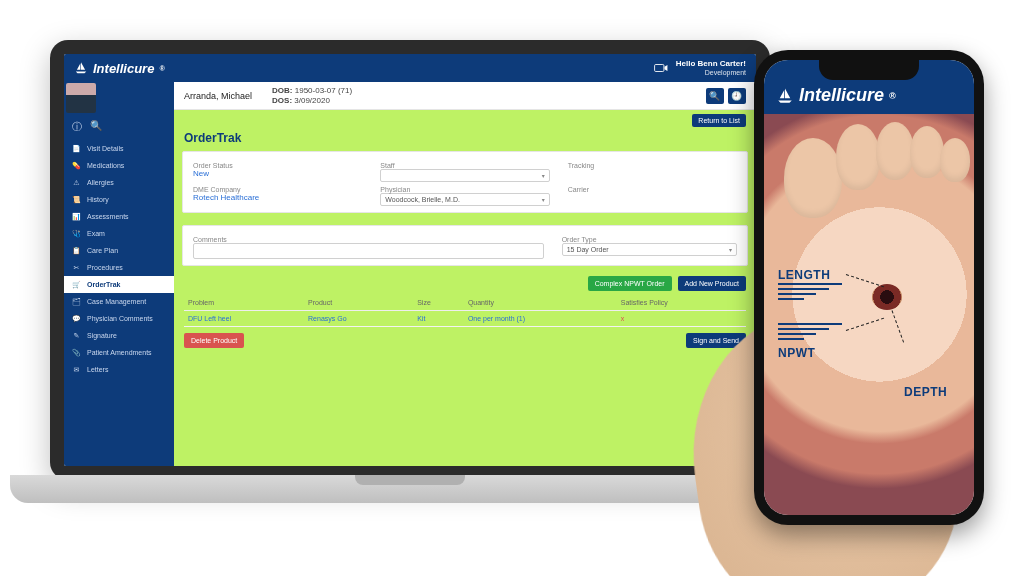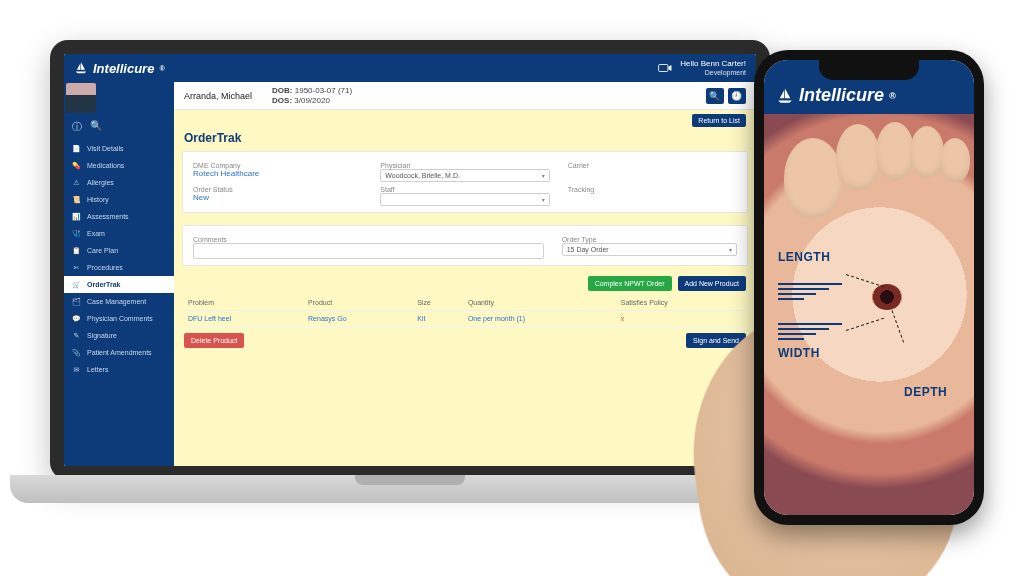--- a/index.html
+++ b/index.html
@@ -53,38 +53,38 @@
     height: 28px;
     display: flex;
     align-items: center;
     padding: 0 10px;
     font-size: 10px;
   }
   .brand { display: flex; align-items: center; gap: 5px; font-style: italic; font-weight: bold; font-size: 13px; }
   .brand svg { width: 14px; height: 14px; }
   .header-spacer { flex: 1; }
   .header-user { text-align: right; line-height: 1.1; }
-  .header-user .u1 { font-size: 8px; }
+  .header-user .u1 { font-size: 8px; font-weight: bold; }
   .header-user .u2 { font-size: 7px; opacity: .85; }
   .camera-icon { margin-right: 8px; width: 14px; height: 10px; }
 
   
   .app-body { flex: 1; display: flex; min-height: 0; }
 
   .sidecol { width: 110px; background: #0d3b7a; color: #c9d7ee; display: flex; flex-direction: column; }
   .avatar-box { height: 32px; display: flex; align-items: center; justify-content: flex-start; padding-left: 2px; background:#0d3b7a; }
   .avatar { width: 30px; height: 30px; background: linear-gradient(#caa 0 40%, #234 40%); border-radius: 2px; }
   .side-tools { display: flex; gap: 8px; padding: 6px 8px; font-size: 10px; }
   .side-tools span { cursor: pointer; }
   .side-item { display: flex; align-items: center; gap: 6px; font-size: 7px; padding: 4px 8px; cursor: pointer; white-space: nowrap; }
   .side-item .mi { width: 9px; height: 9px; display: inline-flex; align-items: center; justify-content: center; }
   .side-item.active { background: #fff; color: #0d3b7a; font-weight: 600; }
 
   
-  .main { flex:1; background:#fef9c3; display:flex; flex-direction:column; font-size:8px; color:#333; }
+  .main { flex:1; background:#bef264; display:flex; flex-direction:column; font-size:8px; color:#333; }
   .patient-bar { background:#fff; display:flex; align-items:center; padding:4px 10px; gap:20px; border-bottom:1px solid #e5e5e5; }
   .patient-name { font-size:9px; color:#222; }
   .dob-block { font-size:8px; color:#444; }
   .dob-block div { line-height:1.2; }
   .right-btns { margin-left:auto; display:flex; gap:4px; }
   .icon-btn { width:18px; height:16px; background:#0d3b7a; color:#fff; border-radius:2px; display:flex; align-items:center; justify-content:center; font-size:9px; cursor:pointer; }
   .return-btn { background:#0d3b7a; color:#fff; font-size:7px; padding:3px 6px; border-radius:2px; cursor:pointer; }
 
   .section { background:#fff; margin:6px 8px; border:1px solid #e6e6e6; border-radius:2px; padding:6px 10px; }
   .page-title { color:#0d3b7a; font-size:12px; font-weight:600; margin:4px 10px 0; }
@@ -153,21 +153,21 @@
   .t3{left:112px; top:8px; width:38px; height:58px;}
   .t4{left:146px; top:12px; width:34px; height:52px;}
   .t5{left:176px; top:24px; width:30px; height:44px;}
   .wound {
     position:absolute; left:108px; top:170px; width:30px; height:26px;
     background: radial-gradient(circle at 50% 50%, #2a0d10 0 35%, #7a2a25 35% 70%, #b97a55 70% 100%);
     border-radius:50%;
   }
 
   .meas-label { position:absolute; color:#0d3b7a; font-weight:700; font-size:12px; letter-spacing:.5px; }
-  .meas-length { left:14px; top:136px; }
+  .meas-length { left:14px; top:154px; }
   .meas-width  { left:14px; top:232px; }
   .meas-depth  { left:140px; top:271px; }
   .ruler { position:absolute; left:14px; width:64px; }
   .ruler div { height:2px; background:#0d3b7a; margin:3px 0; }
   .ruler.len { top:166px; }
   .ruler.wid { top:206px; }
   .dash { position:absolute; border-top:1.5px dashed #222; transform-origin:left center; }
   .dash.d1 { left:82px; top:160px; width:40px; transform:rotate(18deg); }
   .dash.d2 { left:82px; top:216px; width:40px; transform:rotate(-18deg); }
   .dash.d3 { left:128px; top:196px; width:34px; transform:rotate(70deg); }
@@ -282,49 +282,49 @@
         </div>
         <div style="display:flex;justify-content:flex-end;padding:4px 10px 0;">
           <div class="return-btn">Return to List</div>
         </div>
 
         <div class="page-title">OrderTrak</div>
 
         <div class="section">
           <div class="form-row">
             <div class="form-cell">
+                <div class="lbl">Order Status</div>
+                <div class="val">New</div>
+              </div>
+            <div class="form-cell">
+                <div class="lbl">Staff</div>
+              <div class="select-like">
+                  <span></span>
+                  <span class="caret">▾</span>
+                </div>
+            </div>
+            <div class="form-cell">
+                <div class="lbl">Tracking</div>
+                <div class="val"></div>
+              </div>
+          </div>
+          <div class="form-row">
+            <div class="form-cell">
                 <div class="lbl">DME Company</div>
                 <div class="val">Rotech Healthcare</div>
               </div>
             <div class="form-cell">
                 <div class="lbl">Physician</div>
               <div class="select-like">
                   <span>Woodcock, Brielle, M.D.</span>
                   <span class="caret">▾</span>
                 </div>
             </div>
             <div class="form-cell">
                 <div class="lbl">Carrier</div>
-                <div class="val"></div>
-              </div>
-          </div>
-          <div class="form-row">
-            <div class="form-cell">
-                <div class="lbl">Order Status</div>
-                <div class="val">New</div>
-              </div>
-            <div class="form-cell">
-                <div class="lbl">Staff</div>
-              <div class="select-like">
-                  <span></span>
-                  <span class="caret">▾</span>
-                </div>
-            </div>
-            <div class="form-cell">
-                <div class="lbl">Tracking</div>
                 <div class="val"></div>
               </div>
           </div>
         </div>
 
         <div class="section">
           <div class="form-row">
             <div class="form-cell" style="flex:2">
                 <div class="lbl">Comments</div>
               <div class="select-like" style="height:16px">
@@ -410,21 +410,21 @@
             <div style="width:40%"></div>
           </div>
         <div class="dash d1"></div>
 
         <div class="ruler wid">
             <div></div>
             <div style="width:80%"></div>
             <div style="width:60%"></div>
             <div style="width:40%"></div>
           </div>
-        <div class="meas-label meas-width">WIDTH</div>
+        <div class="meas-label meas-width">NPWT</div>
         <div class="dash d2"></div>
 
         <div class="dash d3"></div>
         <div class="meas-label meas-depth">DEPTH</div>
       </div>
     </div>
   </div>
 </div>
 
 </body></html>

